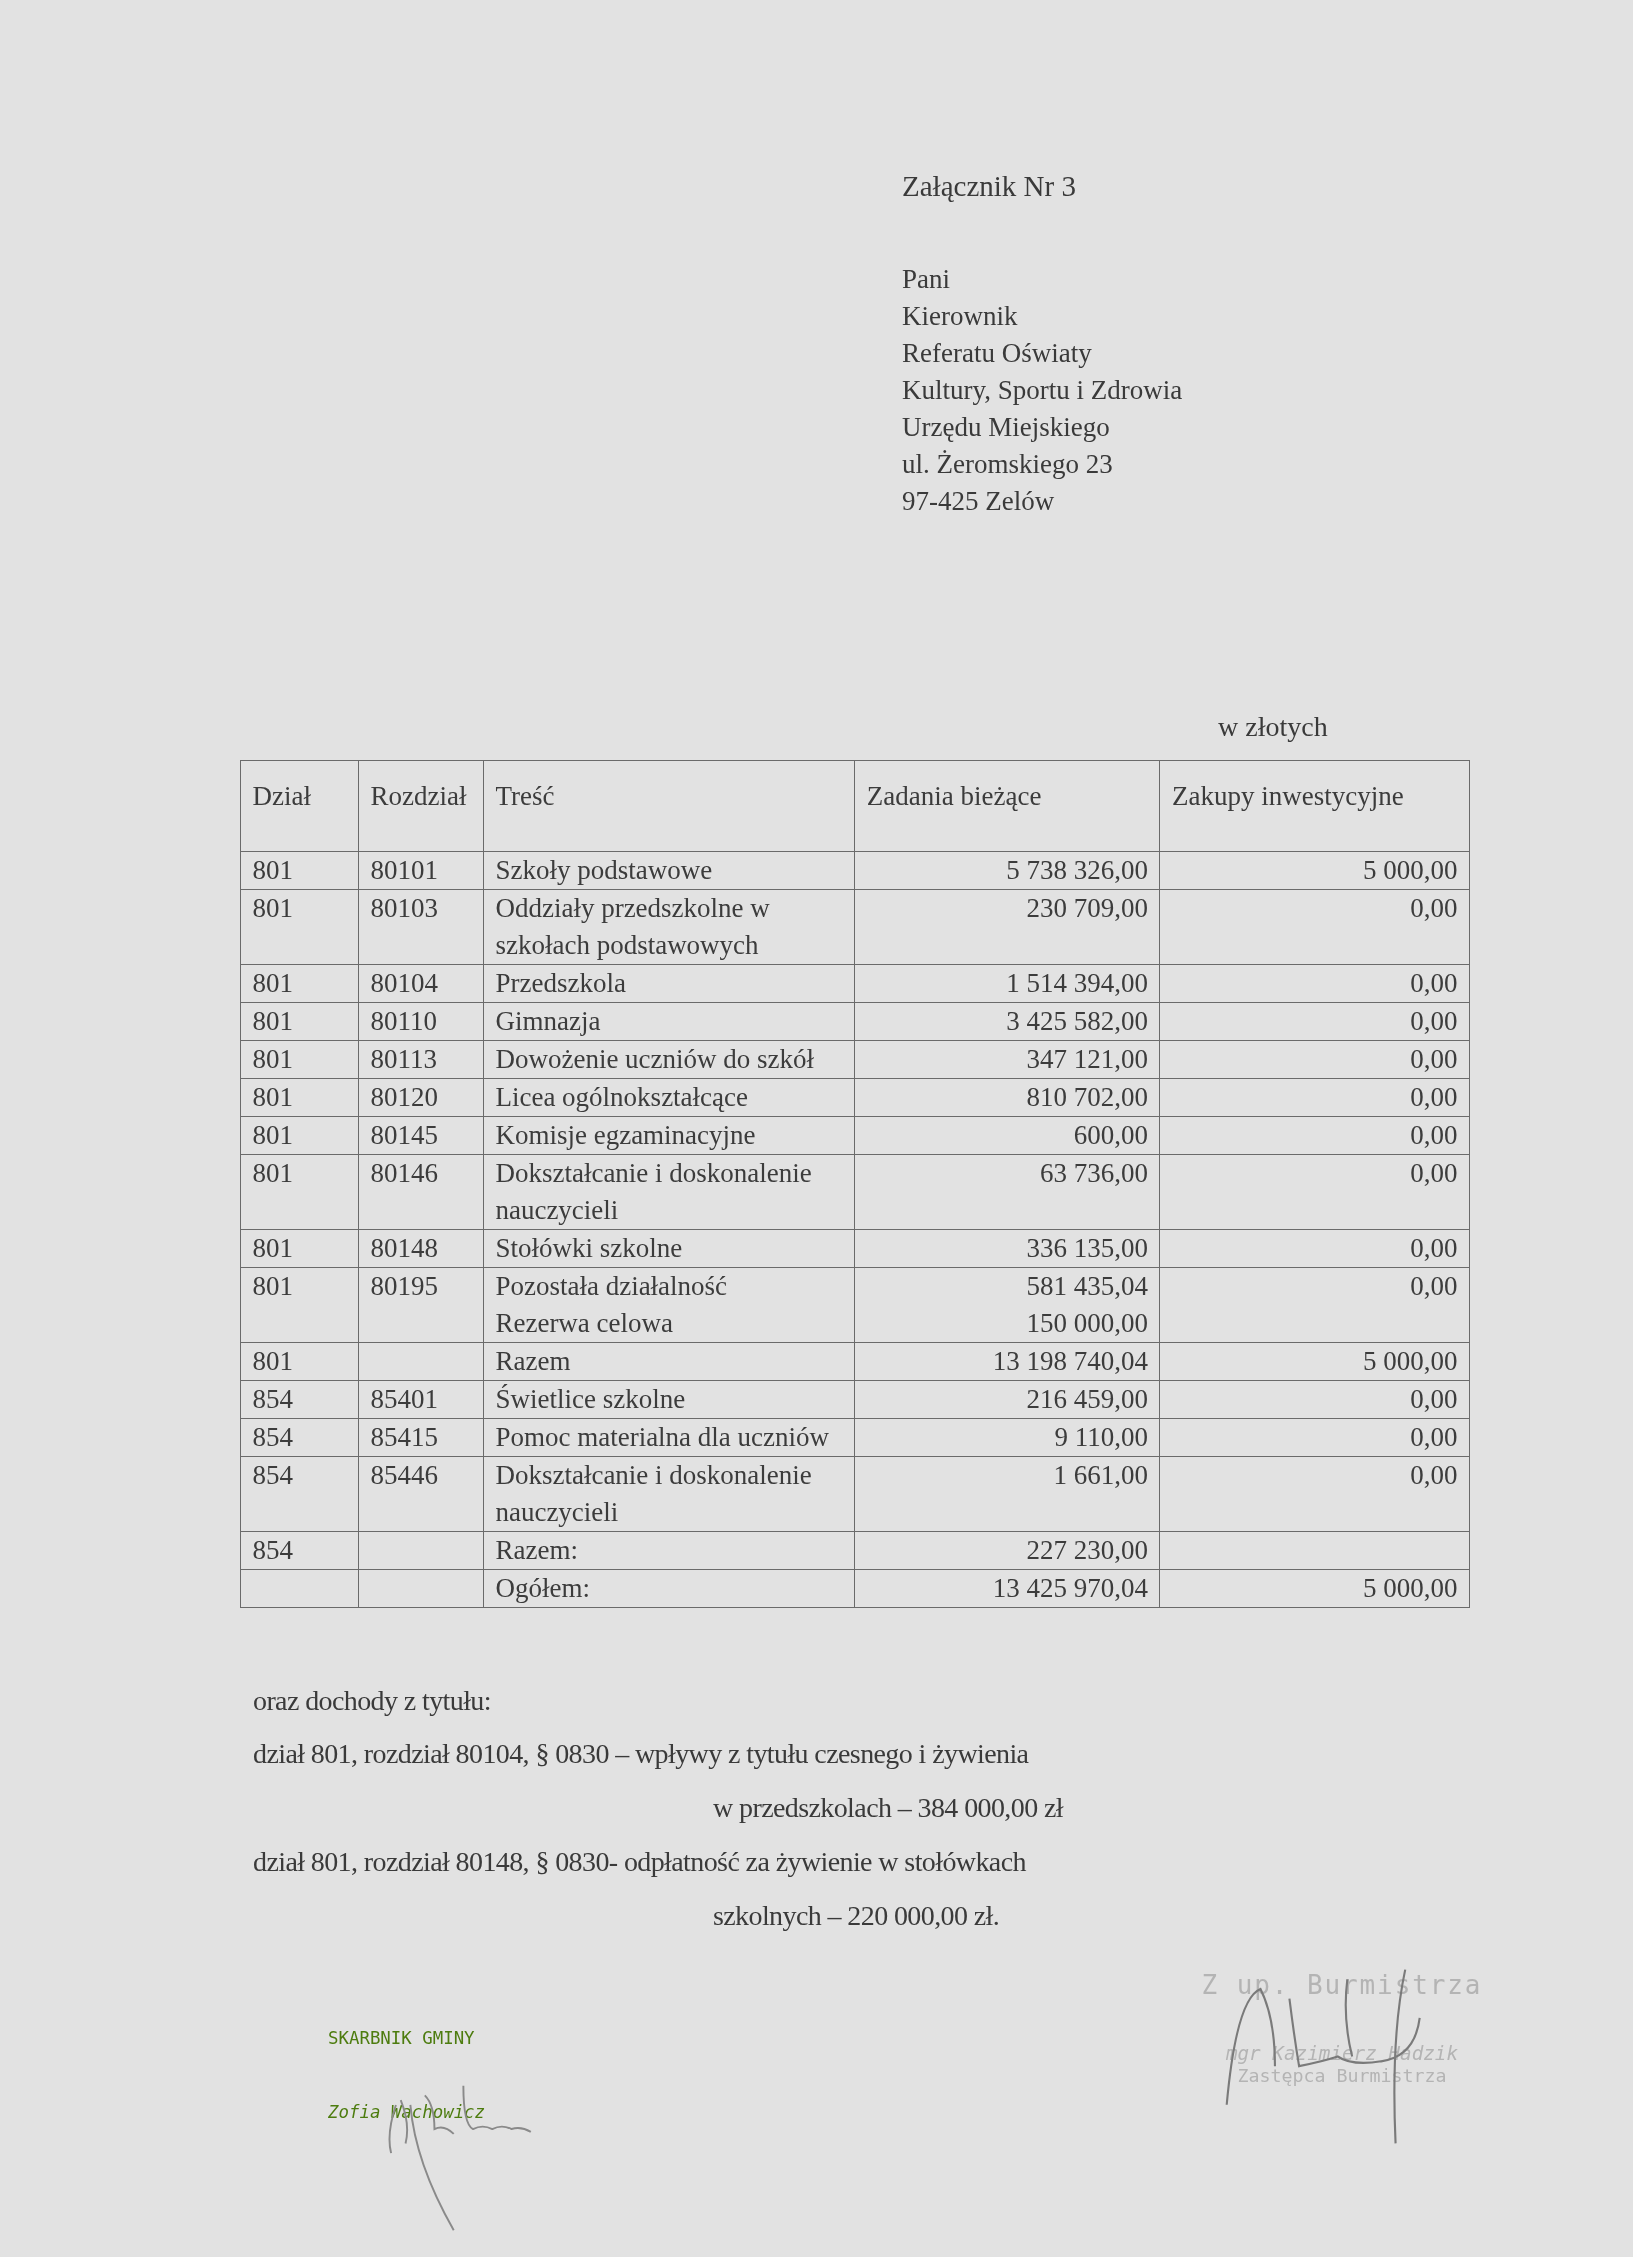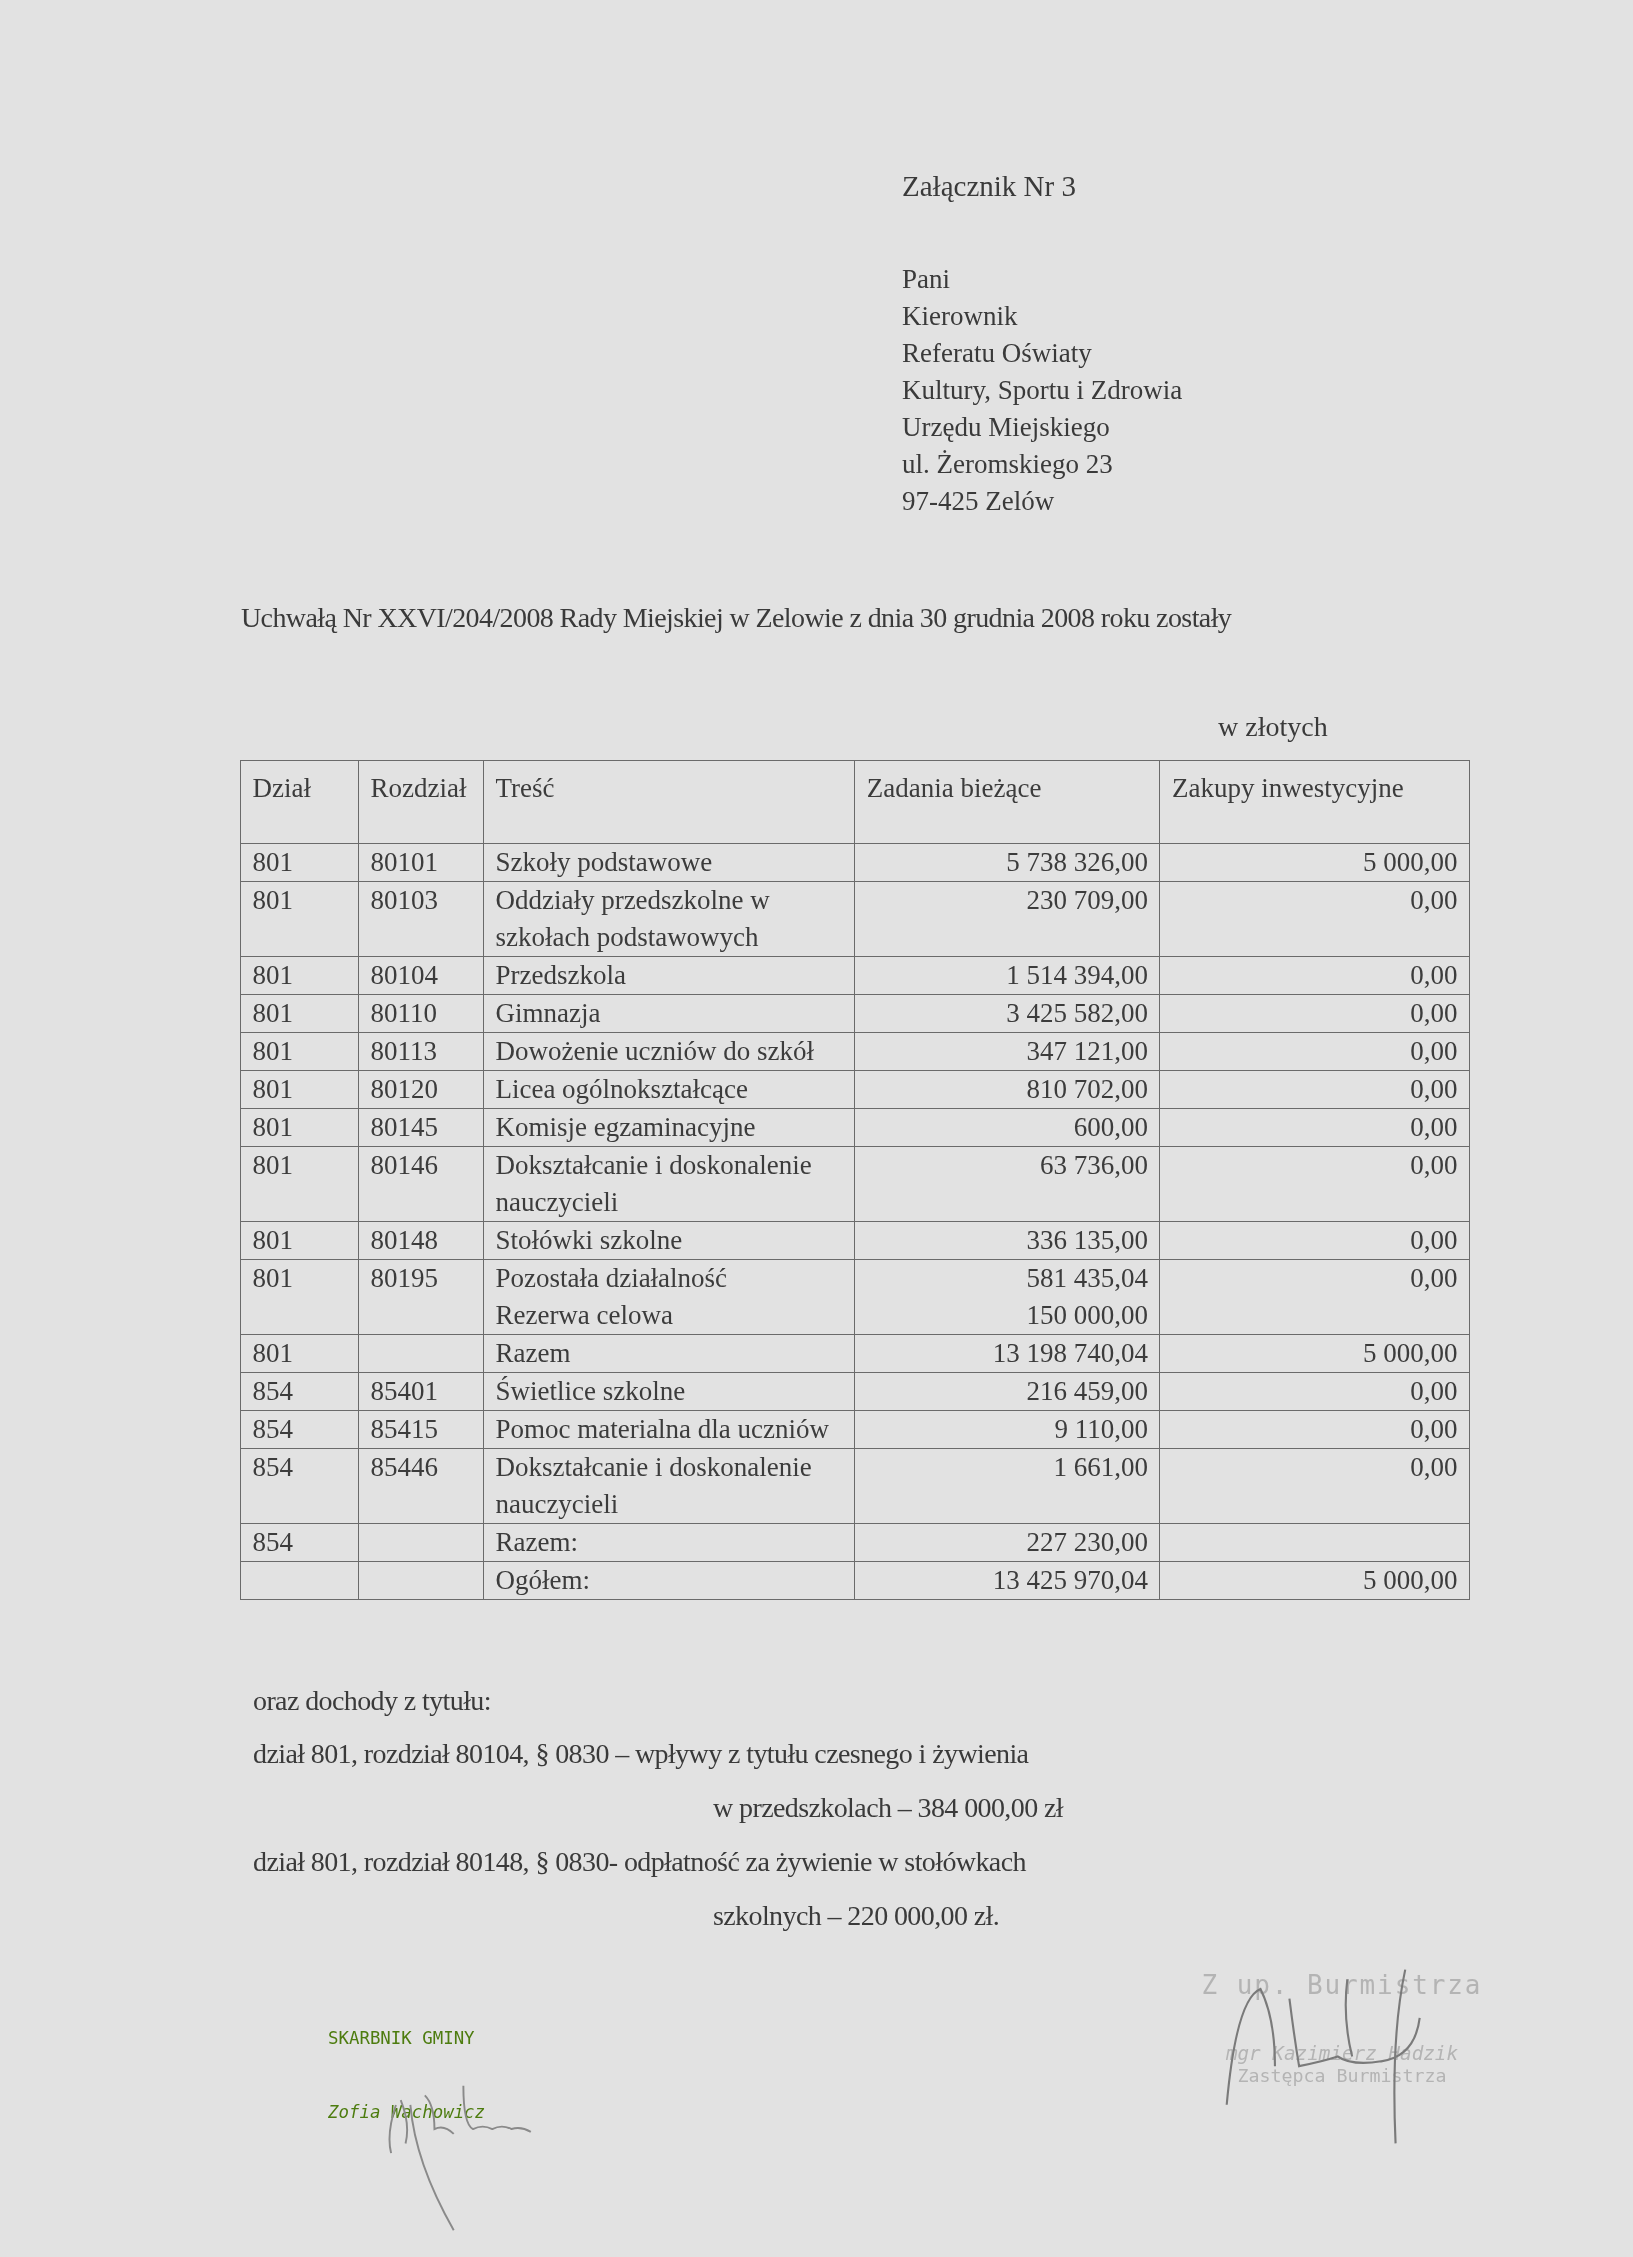--- a/index.html
+++ b/index.html
@@ -26,21 +26,21 @@
     font-size: 27px; line-height: 37px;
     color: #3c3c3c;
   }
   table.budget td, table.budget th {
     border: 1.9px solid #6a6a6a;
     vertical-align: top;
     padding: 0 11.6px 0 11.6px;
     font-weight: normal;
     text-align: left;
   }
-  table.budget th { height: 73px; padding-top: 9px; }
+  table.budget th { height: 73px; padding-top: 17px; }
   table.budget td.num { text-align: right; padding-right: 11.6px; }
   col.c1 { width: 118px; }
   col.c2 { width: 125px; }
   col.c3 { width: 372px; }
   col.c4 { width: 306px; }
   col.c5 { width: 310px; }
 
   .income { left: 253px; top: 1685px; font-size: 28px; letter-spacing: -0.6px; white-space: nowrap; }
   .inc1 { top: 1685px; }
   .inc2 { top: 1738px; }
@@ -71,21 +71,20 @@
   <div>Pani</div>
   <div>Kierownik</div>
   <div>Referatu Oświaty</div>
   <div>Kultury, Sportu i Zdrowia</div>
   <div>Urzędu Miejskiego</div>
   <div>ul. Żeromskiego 23</div>
   <div>97-425 Zelów</div>
 </div>
 
 <div class="abs intro">
-  <div class="l2">Uchwałą Nr XXVI/204/2008 Rady Miejskiej w Zelowie z dnia 30 grudnia 2008 roku zostały</div>
 </div>
 
 <div class="abs unit">w złotych</div>
 
 <table class="budget">
   <colgroup>
       <col class="c1">
       <col class="c2">
       <col class="c3">
       <col class="c4">

